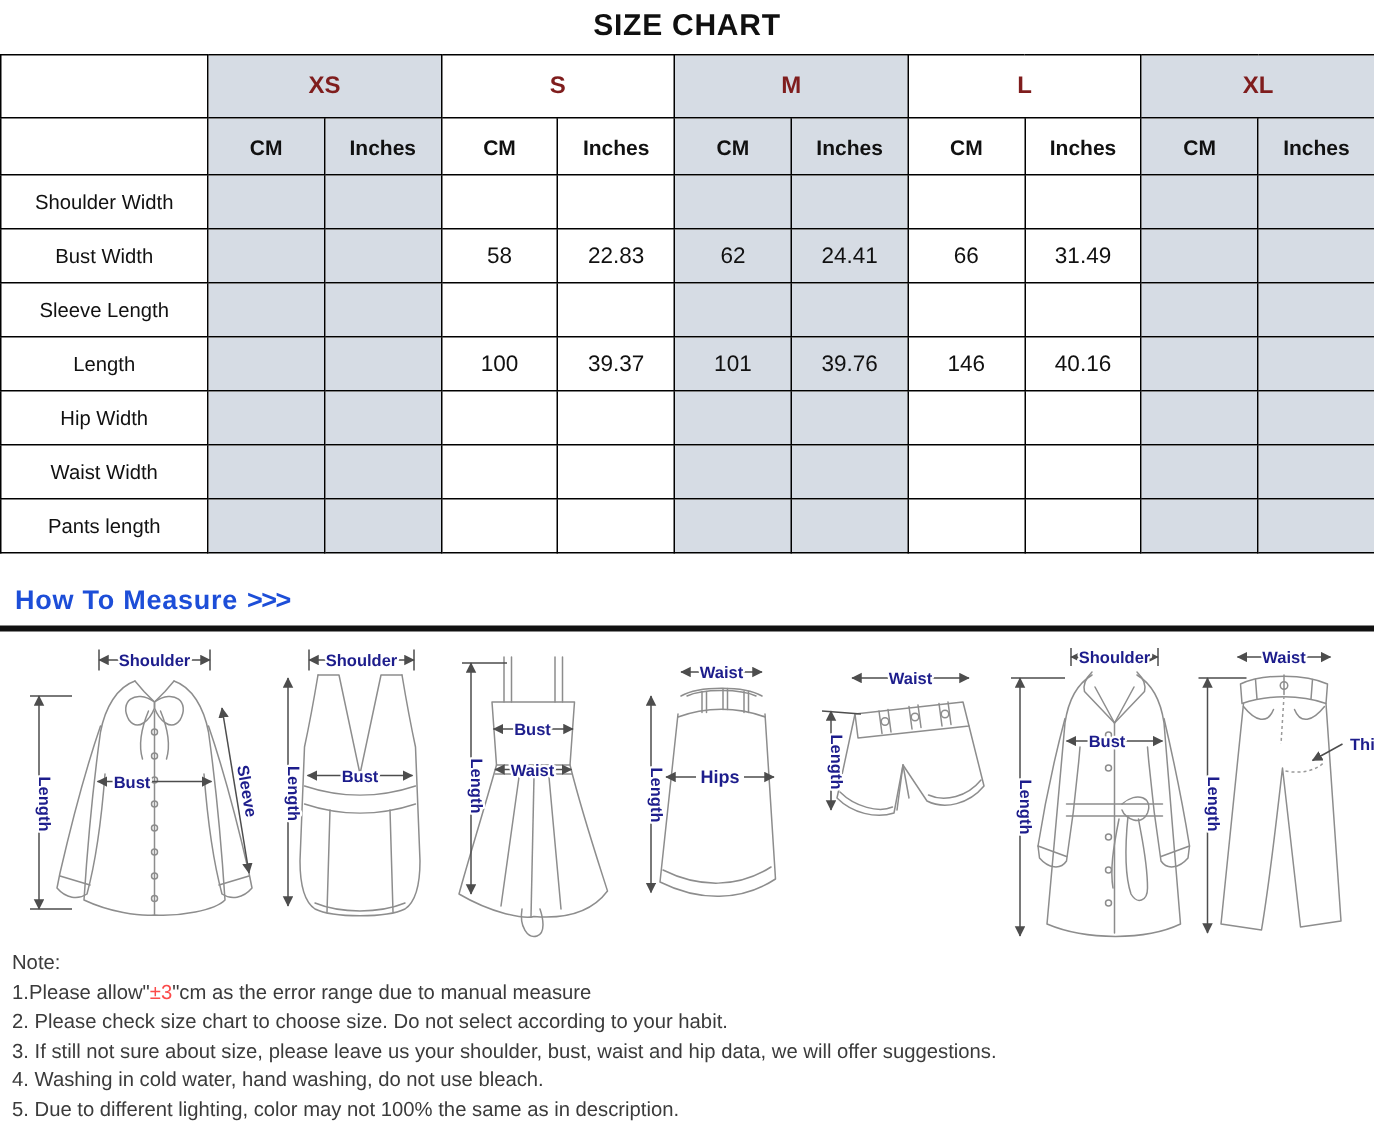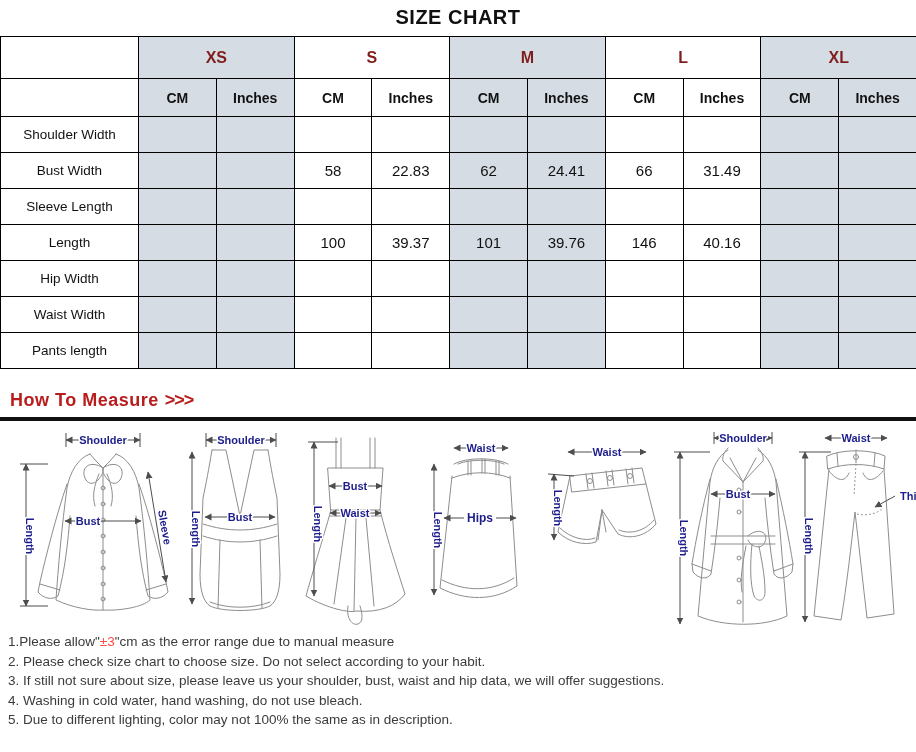--- a/index.html
+++ b/index.html
@@ -11,21 +11,21 @@
 
   table.size{position:absolute;top:36px;left:0;width:916px;border-collapse:collapse;table-layout:fixed;}
   table.size td{border:1px solid #000;padding:0;text-align:center;vertical-align:middle;overflow:hidden;}
   .gray{background:#d6dce4;}
   .size-row td{font-size:16px;font-weight:bold;color:#7f1d1d;}
   .unit-row td{font-size:14px;font-weight:bold;color:#111;}
   .label-col{font-size:13.5px;color:#111;}
   .data-cell{font-size:15px;color:#111;}
 
   .measure-head{position:absolute;top:390px;left:10px;font-size:18px;font-weight:bold;
-                color:#b91c1c;letter-spacing:.5px;white-space:nowrap;}
+                color:#1d4ed8;letter-spacing:.5px;white-space:nowrap;}
   .measure-head .chev{letter-spacing:-1px;margin-left:6px;}
   .rule{position:absolute;top:417px;left:0;width:916px;height:4px;background:#111;}
 
   .figs{position:absolute;top:424px;left:0;width:916px;height:210px;}
   .figs svg{position:absolute;top:0;overflow:visible;}
   .garment{fill:none;stroke:#8d8d8d;stroke-width:1;stroke-linejoin:round;stroke-linecap:round;}
   .garment-d{fill:none;stroke:#9a9a9a;stroke-width:1;stroke-dasharray:2 2;}
   .arrow{stroke:#4d4d4d;stroke-width:1;fill:none;}
   .tick{stroke:#4d4d4d;stroke-width:1;}
   .figs text{font-family:"Liberation Sans",sans-serif;font-size:11px;font-weight:bold;fill:#1d1d8c;
@@ -336,20 +336,21 @@
       <line class="arrow" x1="98" y1="72" x2="78" y2="83" marker-end="url(#ae)"></line>
       <line class="arrow" x1="8" y1="28" x2="8" y2="198" marker-start="url(#as)" marker-end="url(#ae)"></line>
       <line class="tick" x1="2" y1="28" x2="34" y2="28"></line>
       <text x="59" y="18">Waist</text>
       <text x="103" y="76" style="text-anchor:start">Thigh</text>
       <text x="8" y="112" transform="rotate(90 8 112)">Length</text>
     </svg>
   </div>
 
   <div class="notes">
+    <div>Note:</div>
     <div><span>1.Please allow"</span><span class="red">±3</span><span>"cm as the error range due to manual measure</span></div>
     <div>2. Please check size chart to choose size. Do not select according to your habit.</div>
     <div>3. If still not sure about size, please leave us your shoulder, bust, waist and hip data, we will offer suggestions.</div>
     <div>4. Washing in cold water, hand washing, do not use bleach.</div>
     <div>5. Due to different lighting, color may not 100% the same as in description.</div>
   </div>
 
 </div>
 
 </body></html>

